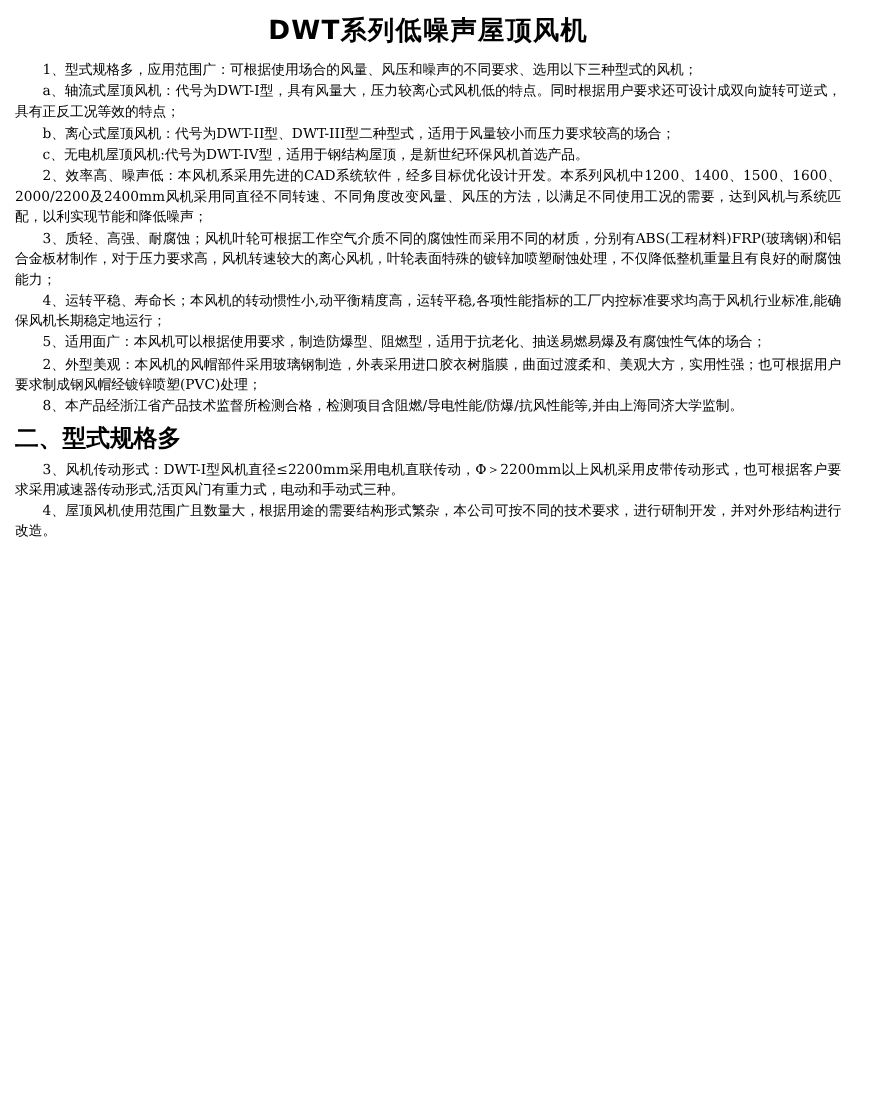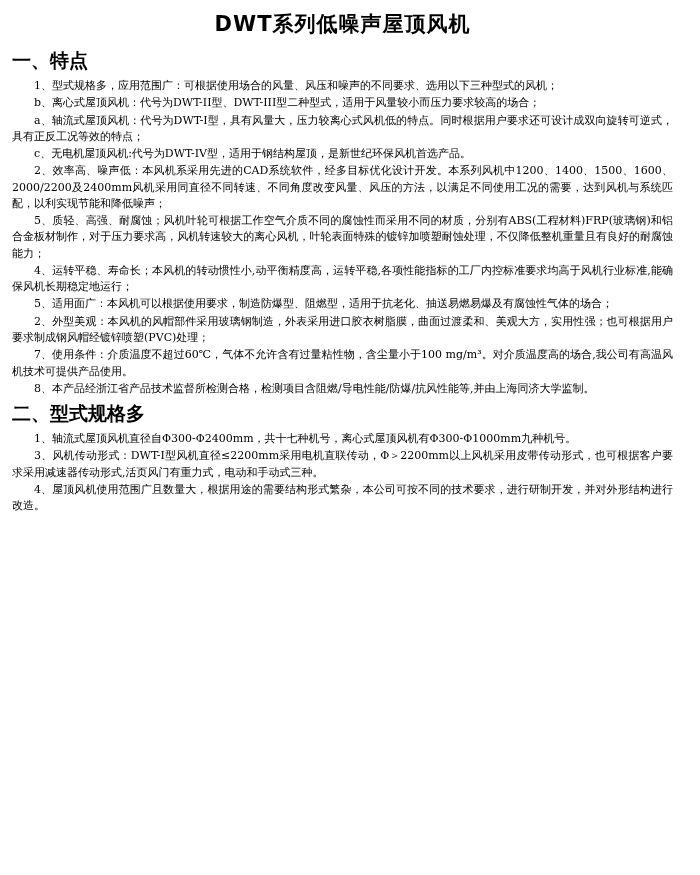--- a/index.html
+++ b/index.html
@@ -53,34 +53,31 @@
   }
 </style>
 </head>
 <body>
 
 <div class="page">
 
   <div class="doc-title">DWT系列低噪声屋顶风机</div>
 
   <div class="sec1">
-    <div class="section-heading">一、特点</div>
     <p class="para indent">1、型式规格多，应用范围广：可根据使用场合的风量、风压和噪声的不同要求、选用以下三种型式的风机；</p>
+    <p class="para indent">a、轴流式屋顶风机：代号为DWT-I型，具有风量大，压力较离心式风机低的特点。同时根据用户要求还可设计成双向旋转可逆式，具有正反工况等效的特点；</p>
     <p class="para indent">b、离心式屋顶风机：代号为DWT-II型、DWT-III型二种型式，适用于风量较小而压力要求较高的场合；</p>
-    <p class="para indent">a、轴流式屋顶风机：代号为DWT-I型，具有风量大，压力较离心式风机低的特点。同时根据用户要求还可设计成双向旋转可逆式，具有正反工况等效的特点；</p>
     <p class="para indent">c、无电机屋顶风机:代号为DWT-IV型，适用于钢结构屋顶，是新世纪环保风机首选产品。</p>
     <p class="para indent">2、效率高、噪声低：本风机系采用先进的CAD系统软件，经多目标优化设计开发。本系列风机中1200、1400、1500、1600、2000/2200及2400mm风机采用同直径不同转速、不同角度改变风量、风压的方法，以满足不同使用工况的需要，达到风机与系统匹配，以利实现节能和降低噪声；</p>
-    <p class="para indent">5、质轻、高强、耐腐蚀；风机叶轮可根据工作空气介质不同的腐蚀性而采用不同的材质，分别有ABS(工程材料)FRP(玻璃钢)和铝合金板材制作，对于压力要求高，风机转速较大的离心风机，叶轮表面特殊的镀锌加喷塑耐蚀处理，不仅降低整机重量且有良好的耐腐蚀能力；</p>
+    <p class="para indent">3、质轻、高强、耐腐蚀；风机叶轮可根据工作空气介质不同的腐蚀性而采用不同的材质，分别有ABS(工程材料)FRP(玻璃钢)和铝合金板材制作，对于压力要求高，风机转速较大的离心风机，叶轮表面特殊的镀锌加喷塑耐蚀处理，不仅降低整机重量且有良好的耐腐蚀能力；</p>
     <p class="para indent">4、运转平稳、寿命长；本风机的转动惯性小,动平衡精度高，运转平稳,各项性能指标的工厂内控标准要求均高于风机行业标准,能确保风机长期稳定地运行；</p>
     <p class="para indent">5、适用面广：本风机可以根据使用要求，制造防爆型、阻燃型，适用于抗老化、抽送易燃易爆及有腐蚀性气体的场合；</p>
     <p class="para indent">2、外型美观：本风机的风帽部件采用玻璃钢制造，外表采用进口胶衣树脂膜，曲面过渡柔和、美观大方，实用性强；也可根据用户要求制成钢风帽经镀锌喷塑(PVC)处理；</p>
-    <p class="para indent">7、使用条件：介质温度不超过60℃，气体不允许含有过量粘性物，含尘量小于100 mg/m³。对介质温度高的场合,我公司有高温风机技术可提供产品使用。</p>
     <p class="para indent">8、本产品经浙江省产品技术监督所检测合格，检测项目含阻燃/导电性能/防爆/抗风性能等,并由上海同济大学监制。</p>
   </div>
 
   <div class="sec2">
     <div class="section-heading">二、型式规格多</div>
-    <p class="para indent">1、轴流式屋顶风机直径自Φ300-Φ2400mm，共十七种机号，离心式屋顶风机有Φ300-Φ1000mm九种机号。</p>
     <p class="para indent">3、风机传动形式：DWT-I型风机直径≤2200mm采用电机直联传动，Φ＞2200mm以上风机采用皮带传动形式，也可根据客户要求采用减速器传动形式,活页风门有重力式，电动和手动式三种。</p>
     <p class="para indent">4、屋顶风机使用范围广且数量大，根据用途的需要结构形式繁杂，本公司可按不同的技术要求，进行研制开发，并对外形结构进行改造。</p>
   </div>
 
 </div>
 
 </body></html>

